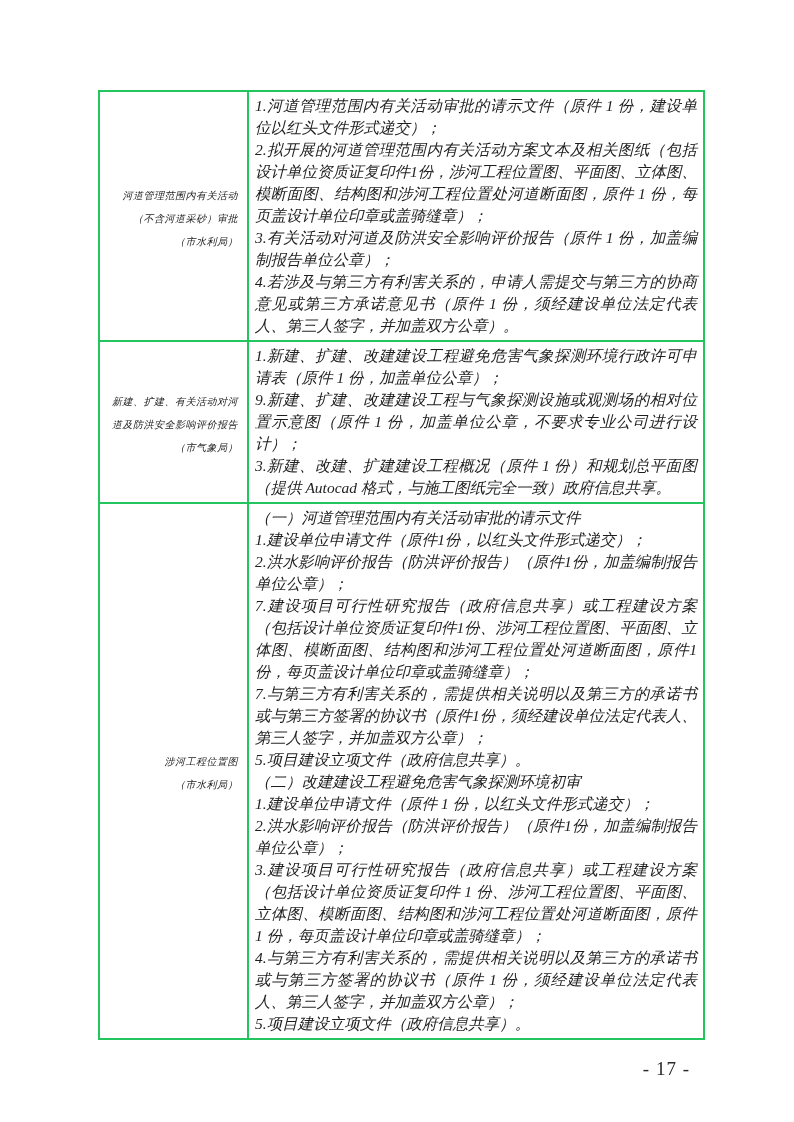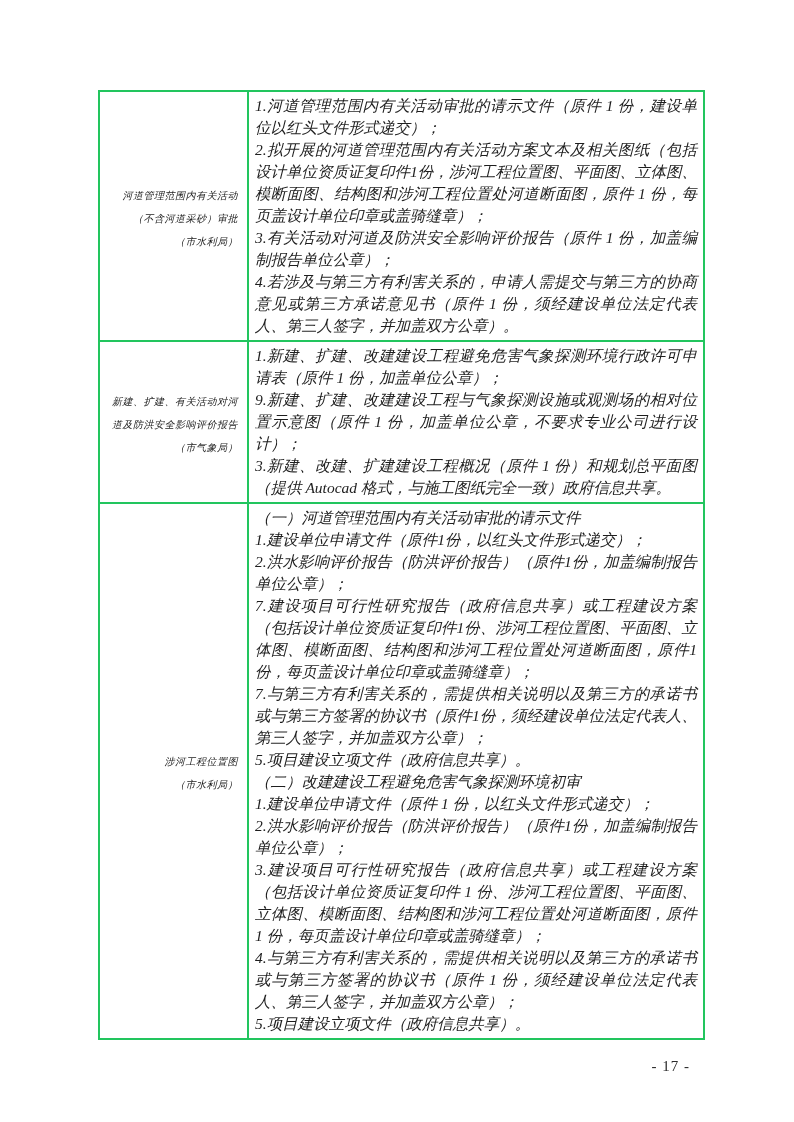--- a/index.html
+++ b/index.html
@@ -51,21 +51,21 @@
     text-justify: inter-ideograph;
     word-break: break-all;
   }
   tr.r1 td { height: 241px; }
   tr.r2 td { height: 159px; margin-top: 44px; }
   tr.r3 td { height: 511px; }
   .page-number {
     position: absolute;
     top: 1058px;
     right: 104px;
-    font-size: 15px;
+    font-size: 19px;
     letter-spacing: 1px;
     color: #2a2a2a;
   }
 </style>
 </head>
 <body>
 
 <div class="page">
 
   <table class="req-table">

